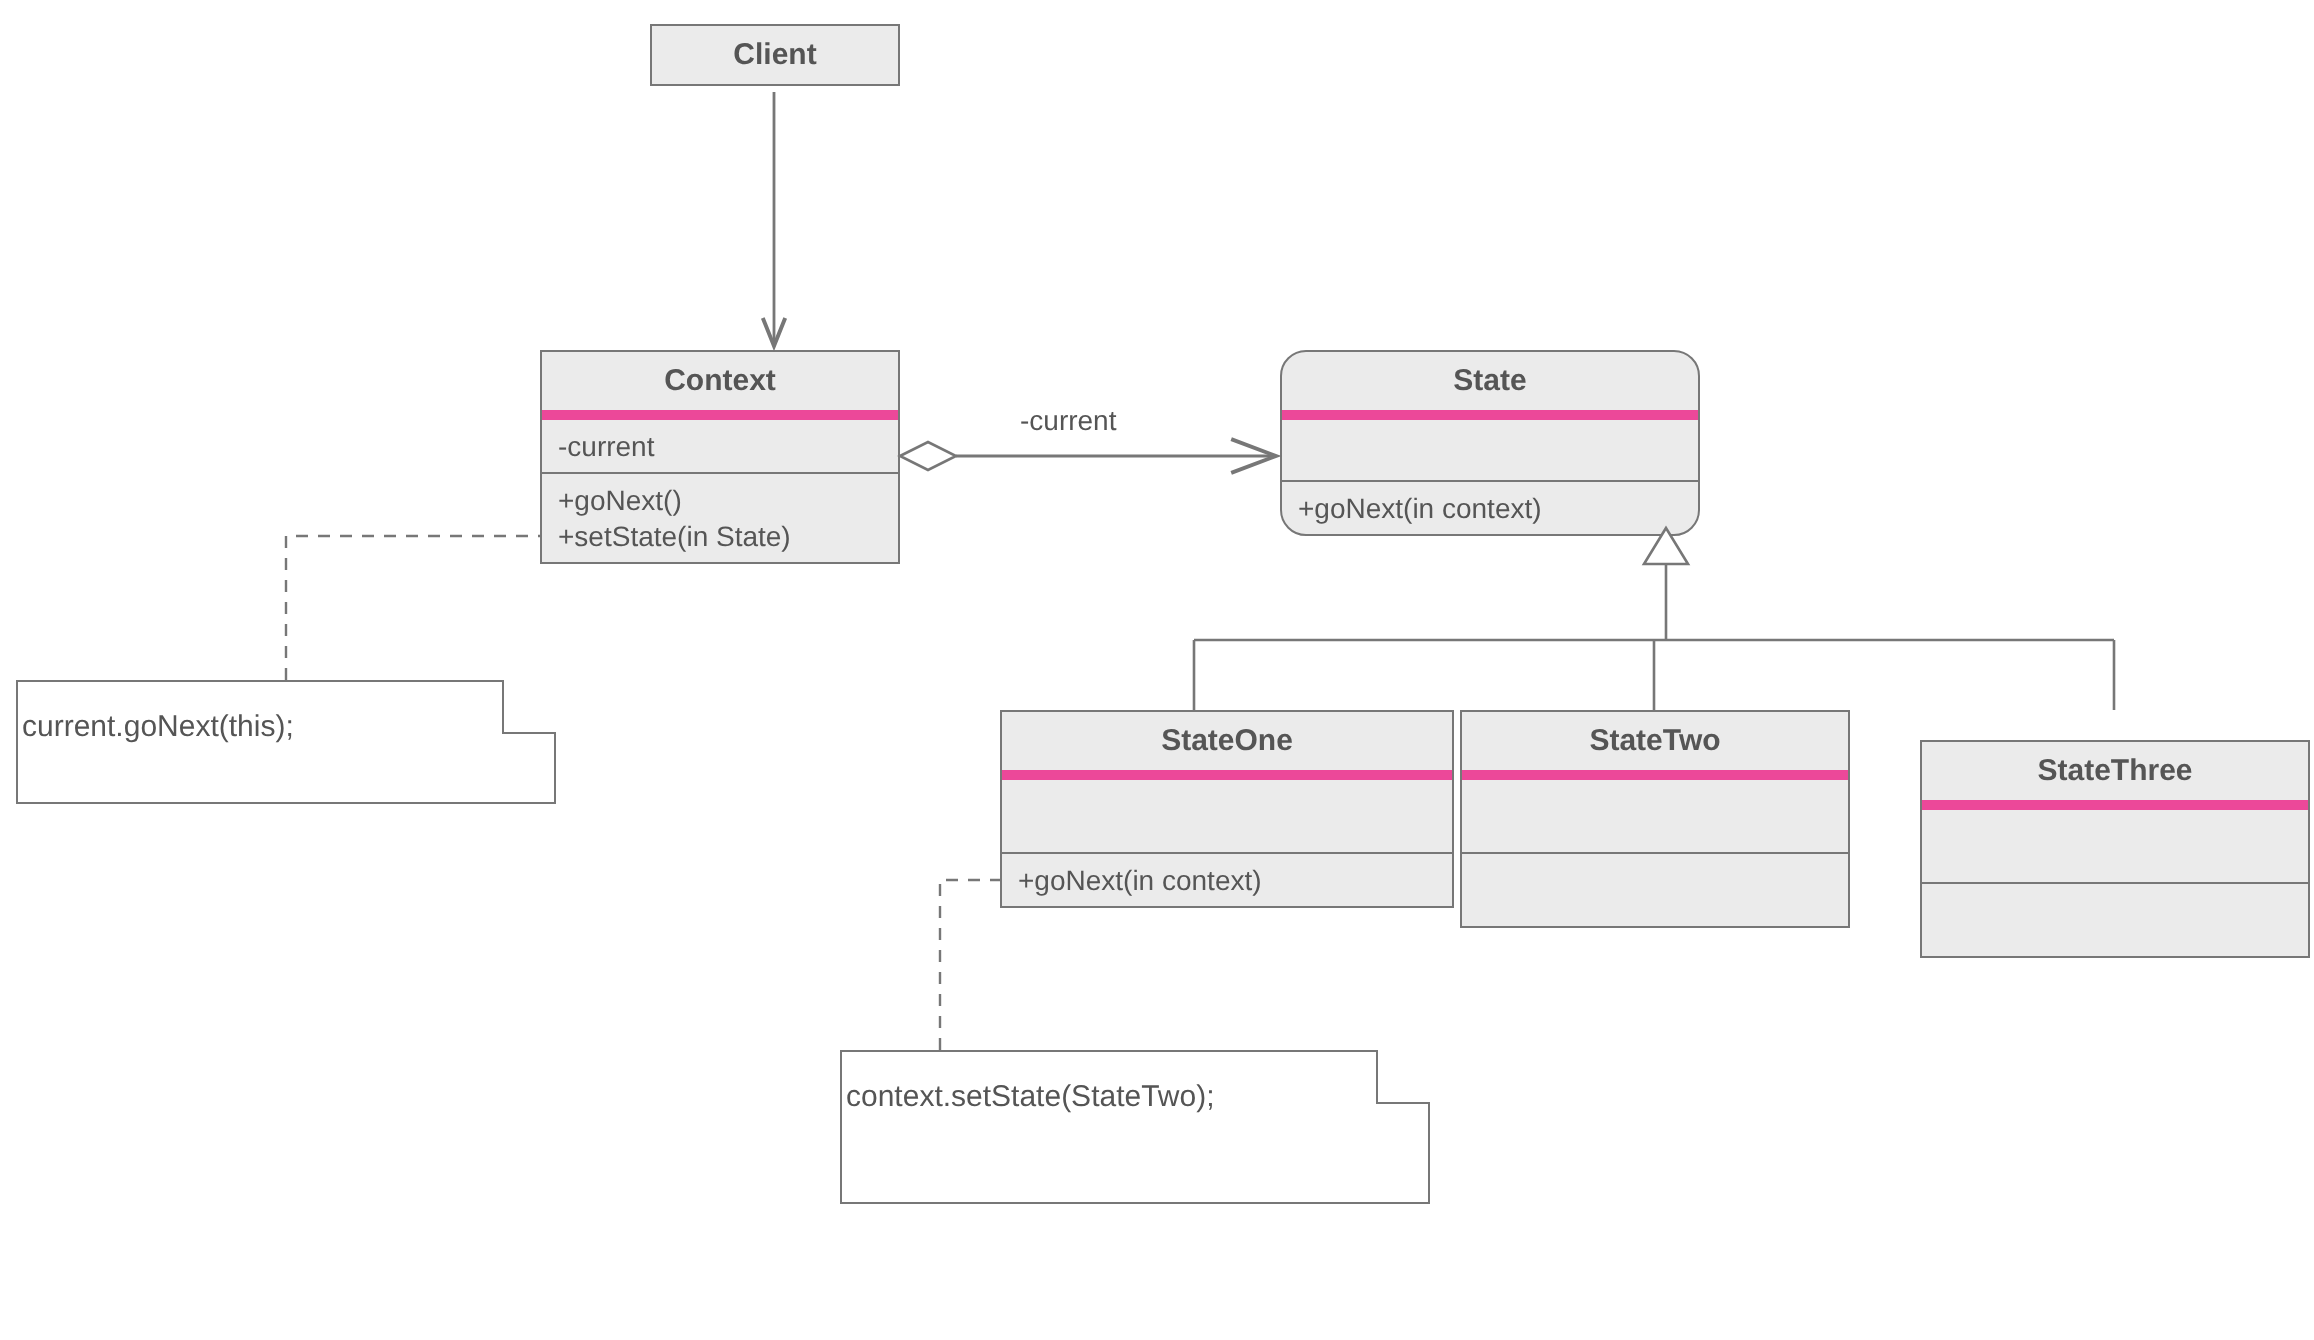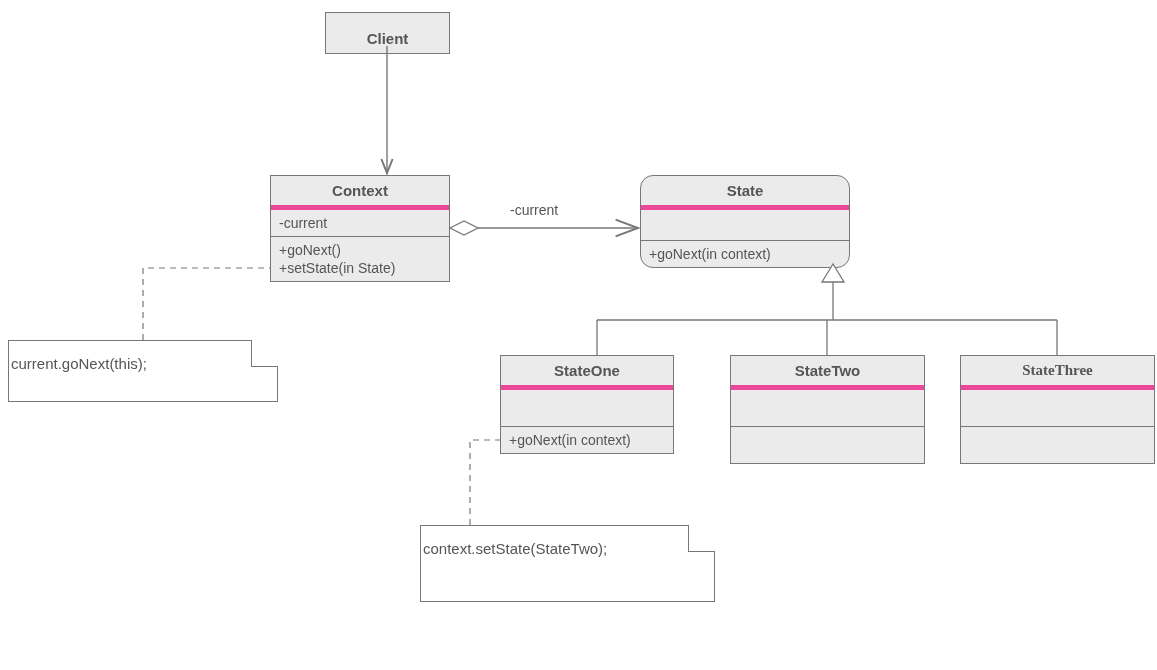--- a/index.html
+++ b/index.html
@@ -68,21 +68,21 @@
     position: absolute;
     left: 0; top: 0;
     width: 1157px; height: 670px;
     pointer-events: none;
   }
 </style>
 </head>
 <body>
 
 <div class="uml-box" style="left:325px; top:12px; width:125px;">
-  <div class="uml-title" style="border-bottom:none;margin-top:11px;">Client</div>
+  <div class="uml-title" style="border-bottom:none;">Client</div>
 </div>
 
 <div class="uml-box" style="left:270px; top:175px; width:180px;">
   <div class="uml-title">Context</div>
   <div class="uml-section">
     <div class="row">-current</div>
   </div>
   <div class="uml-section">
     <div class="row">+goNext()</div>
     <div class="row">+setState(in State)</div>
@@ -90,35 +90,35 @@
 </div>
 
 <div class="uml-box" style="left:640px; top:175px; width:210px;border-radius:13px;">
   <div class="uml-title">State</div>
   <div class="uml-section" style="min-height:22px;"></div>
   <div class="uml-section">
     <div class="row">+goNext(in context)</div>
   </div>
 </div>
 
-<div class="uml-box" style="left:500px; top:355px; width:174px;">
+<div class="uml-box" style="left:500px; top:355px; width:227px;">
   <div class="uml-title">StateOne</div>
   <div class="uml-section" style="min-height:28px;"></div>
   <div class="uml-section">
     <div class="row">+goNext(in context)</div>
   </div>
 </div>
 
 <div class="uml-box" style="left:730px; top:355px; width:195px;">
   <div class="uml-title">StateTwo</div>
   <div class="uml-section" style="min-height:28px;"></div>
   <div class="uml-section" style="min-height:28px;"></div>
 </div>
 
-<div class="uml-box" style="left:960px; top:355px; width:195px;font-family:Liberation Serif, serif;">
+<div class="uml-box" style="left:960px; top:370px; width:195px;">
   <div class="uml-title">StateThree</div>
   <div class="uml-section" style="min-height:28px;"></div>
   <div class="uml-section" style="min-height:28px;"></div>
 </div>
 
 <div class="note" style="left:8px; top:340px; width:270px; height:62px;">
   <span>current.goNext(this);</span>
   <div class="note-fold"></div>
   <div class="note-corner-cut"></div>
 </div>

